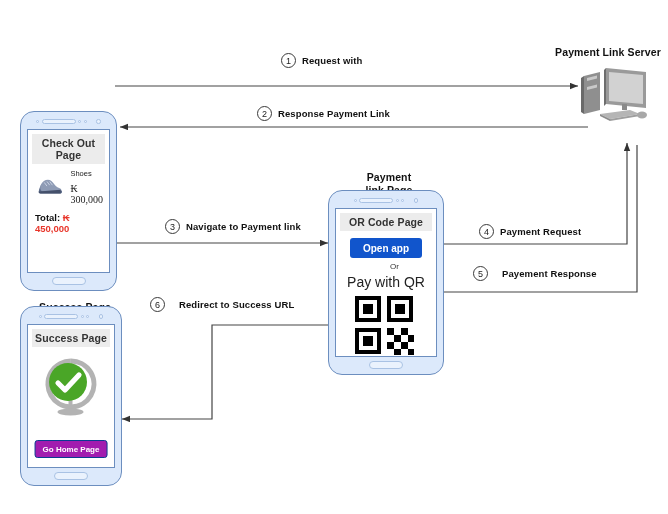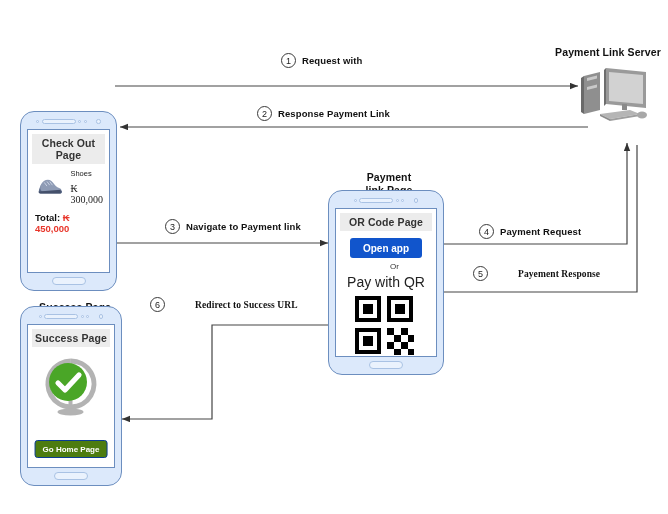--- a/index.html
+++ b/index.html
@@ -184,21 +184,21 @@
     display: flex;
     justify-content: center;
     align-items: center;
     margin-top: 8px;
   }
   .home-btn {
     position: absolute;
     left: 50%;
     transform: translateX(-50%);
     bottom: 9px;
-    background: #4d7c0f;
+    background: #a21caf;
     color: #fff;
     border: 1px solid #0b3c91;
     border-radius: 3px;
     font-size: 8px;
     font-weight: 700;
     padding: 3.5px 7px;
     white-space: nowrap;
     cursor: pointer;
   }
 
@@ -226,21 +226,21 @@
     justify-content: center;
     box-sizing: border-box;
     background: #fff;
   }
   .step-text {
     font-size: 9.5px;
     font-weight: 700;
     color: #111;
     letter-spacing: .1px;
   }
-  .step.wide .step-text { margin-left: 24px; font-family: Liberation Serif, serif; }
+  .step.wide .step-text { margin-left: 8px; }
 </style>
 </head>
 <body>
 
 <div class="canvas">
 
   <svg id="wires" viewBox="0 0 668 514">
     <defs>
       <marker id="ah" markerWidth="9" markerHeight="9" refX="8" refY="3.2" orient="auto" markerUnits="userSpaceOnUse">
         <path d="M0,0 L8,3.2 L0,6.4 z" fill="#333"></path>

